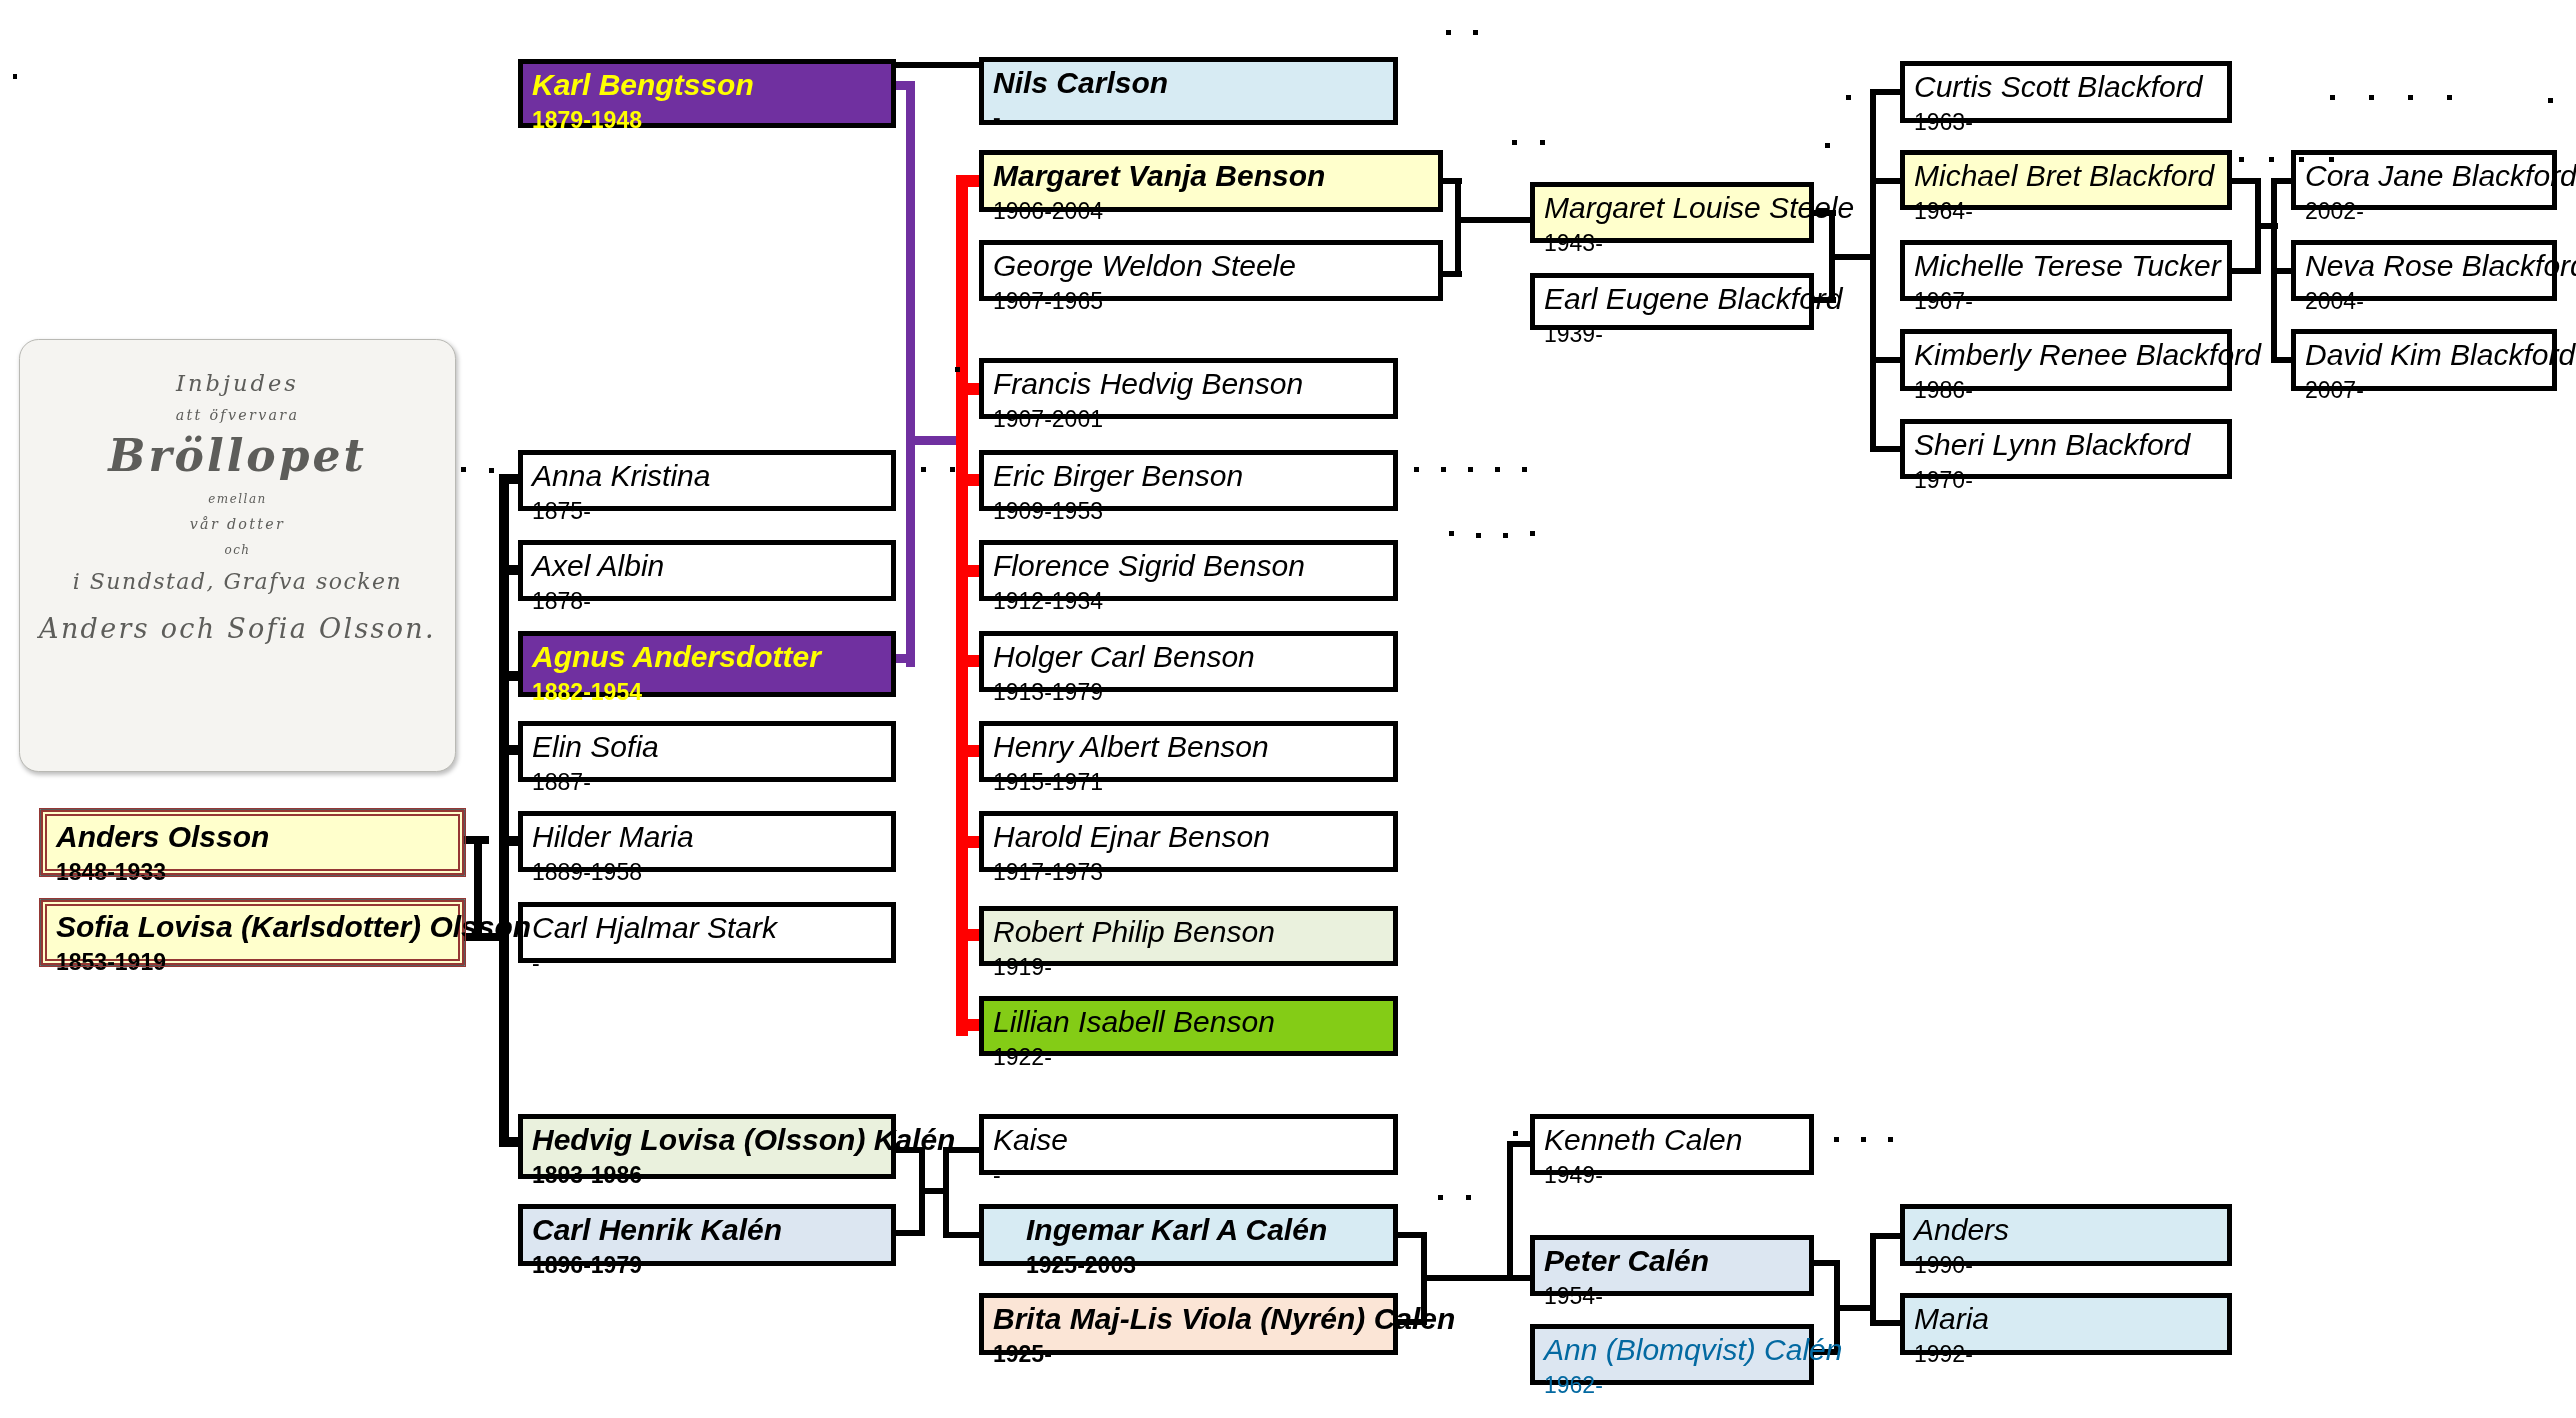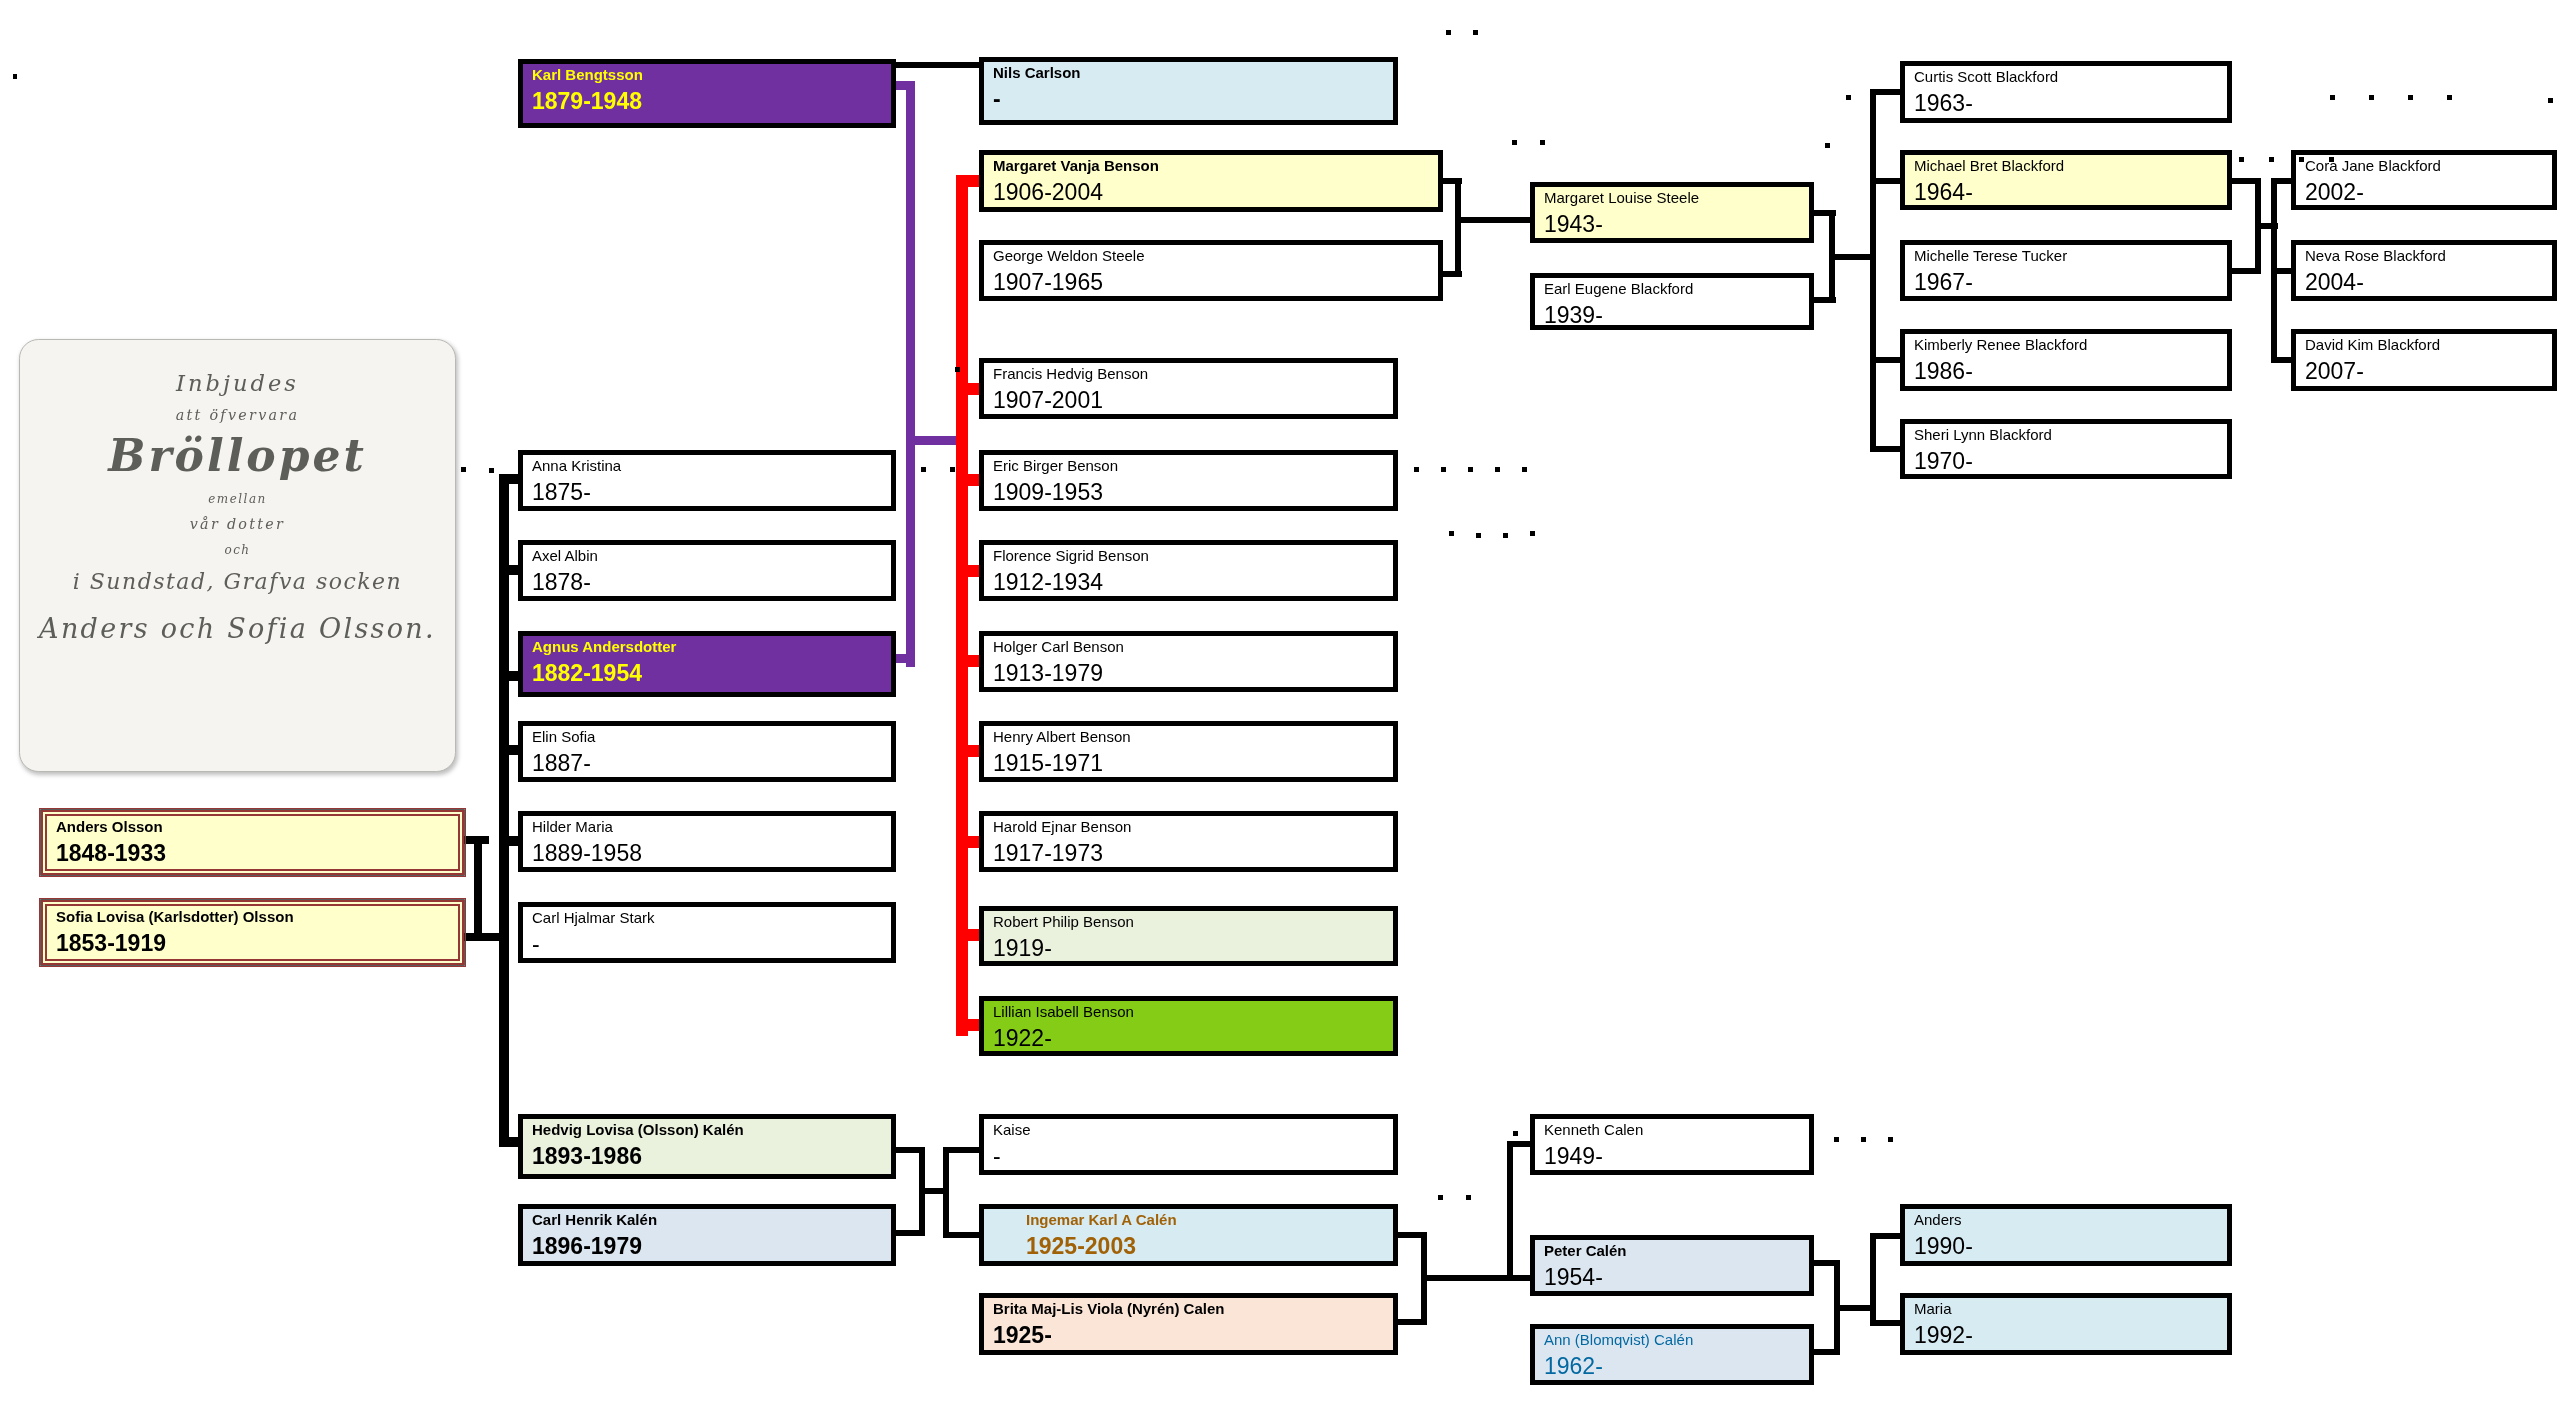--- a/index.html
+++ b/index.html
@@ -1,20 +1,20 @@
 <!DOCTYPE html>
 <html style="font-size:12px"><head>
 <meta charset="utf-8">
 <style>
   html,body{margin:0;padding:0;background:#ffffff;}
   #stage{position:relative;width:2576px;height:1418px;background:#ffffff;overflow:hidden;
          font-family:"Liberation Sans",sans-serif;}
   .person{position:absolute;border:5.3px solid #000;box-sizing:border-box;
           padding:1.5px 9px;line-height:1.25;cursor:pointer;}
-  .person .pname{display:block;font-size:15px;white-space:nowrap;}
+  .person .pname{display:block;font-size:30px;white-space:nowrap;font-style:italic;}
   .person .pdates{display:block;font-size:23px;margin-top:3px;white-space:nowrap;}
   .person.olsson{border:6px double #953734;outline:1.5px solid #953734;outline-offset:1.5px;
                  box-shadow:0 0 0 0.8px #333;}
   .seg{position:absolute;}
   .dot{position:absolute;width:4.5px;height:4.5px;background:#000;}
   
   #invitation{position:absolute;background:#f5f4f1;border:0.8px solid #b9b9b4;border-radius:19.6px;
               box-shadow:1.5px 2.3px 4.5px rgba(0,0,0,0.25);color:#5d5d5a;text-align:center;
               font-family:"DejaVu Serif",serif;font-style:italic;overflow:hidden;}
   .inv-line{display:block;}
@@ -228,21 +228,21 @@
         <span class="pdates" style="font-weight: bold;">1893-1986</span>
       </div>
       <div class="person" style="left: 518px; top: 1204px; width: 378px; height: 62px; background: rgb(220, 230, 241); color: rgb(0, 0, 0);">
         <span class="pname" style="font-weight: bold;">Carl Henrik Kalén</span>
         <span class="pdates" style="font-weight: bold;">1896-1979</span>
       </div>
       <div class="person" style="left: 979px; top: 1114px; width: 419px; height: 61px; background: rgb(255, 255, 255); color: rgb(0, 0, 0);">
         <span class="pname" style="font-weight: normal;">Kaise</span>
         <span class="pdates" style="font-weight: normal;">-</span>
       </div>
-      <div class="person" style="left: 979px; top: 1204px; width: 419px; height: 62px; background: rgb(215, 235, 243); color: #a16207; padding-left: 42px;">
+      <div class="person" style="left: 979px; top: 1204px; width: 419px; height: 62px; background: rgb(215, 235, 243); color: #000000; padding-left: 42px;">
         <span class="pname" style="font-weight: bold;">Ingemar Karl A Calén</span>
         <span class="pdates" style="font-weight: bold;">1925-2003</span>
       </div>
       <div class="person" style="left: 979px; top: 1293px; width: 419px; height: 62px; background: rgb(251, 229, 214); color: rgb(0, 0, 0);">
         <span class="pname" style="font-weight: bold;">Brita Maj-Lis Viola (Nyrén) Calen</span>
         <span class="pdates" style="font-weight: bold;">1925-</span>
       </div>
       <div class="person" style="left: 1530px; top: 1114px; width: 284px; height: 61px; background: rgb(255, 255, 255); color: rgb(0, 0, 0);">
         <span class="pname" style="font-weight: normal;">Kenneth Calen</span>
         <span class="pdates" style="font-weight: normal;">1949-</span>

